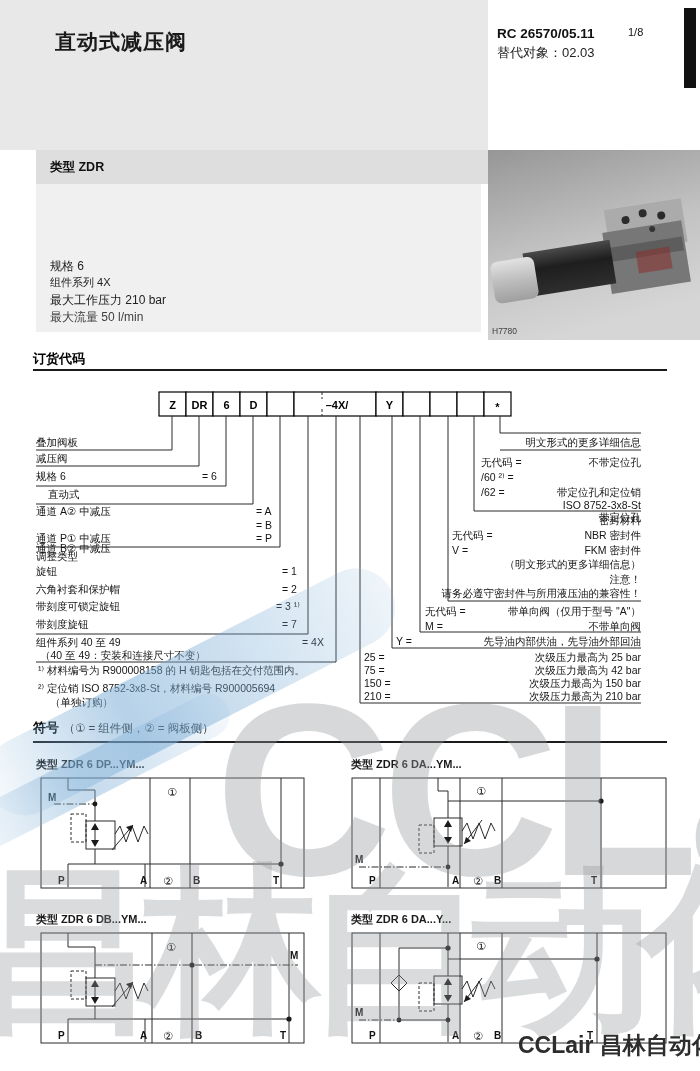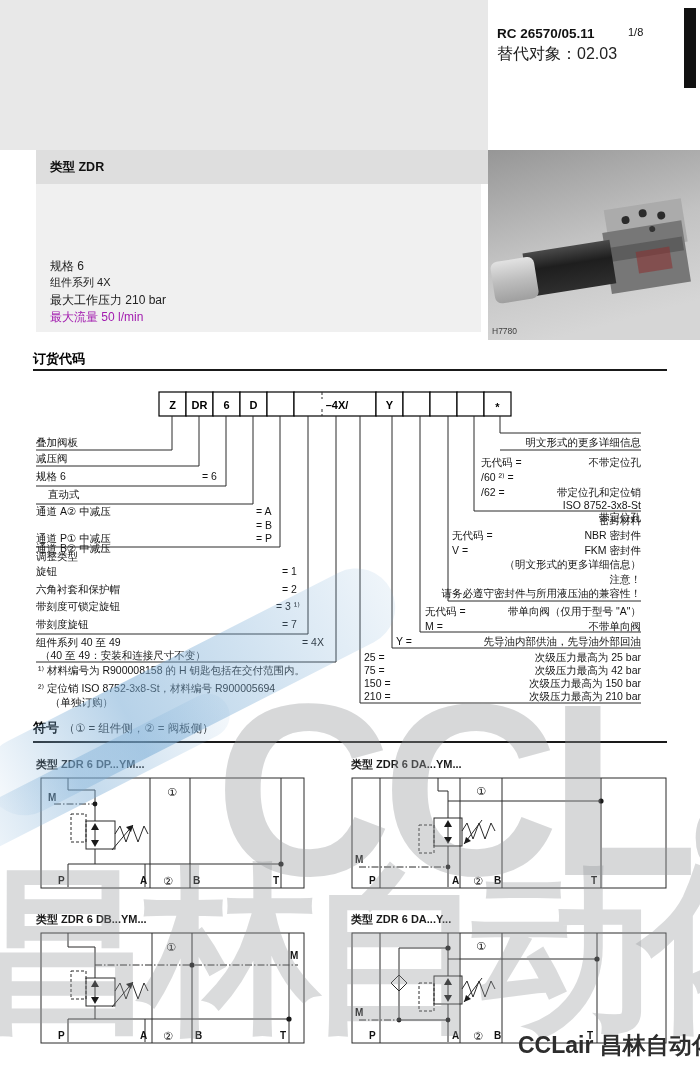--- a/index.html
+++ b/index.html
@@ -20,32 +20,33 @@
   svg .dot{fill:#1a1a1a;stroke:none;}
   svg .ar{fill:#1a1a1a;stroke:none;}
   .wm{pointer-events:none;}
 </style>
 </head>
 <body>
 
 <div id="page">
 
   <div class="abs" style="left:0;top:0;width:488px;height:150px;background:#e8e8e8;"></div>
+  <div class="abs" style="left:55px;top:28px;font-size:21px;font-weight:bold;color:#1a1a1a;letter-spacing:1px;">直动式减压阀</div>
   <div class="abs" style="left:497px;top:26px;font-size:13.5px;font-weight:bold;color:#111;">RC 26570/05.11</div>
   <div class="abs" style="left:628px;top:26px;font-size:11px;color:#111;">1/8</div>
-  <div class="abs" style="left:497px;top:44px;font-size:16px;color:#222;">替代对象：02.03</div>
+  <div class="abs" style="left:497px;top:44px;font-size:13px;color:#222;">替代对象：02.03</div>
   <div class="abs" style="left:684px;top:8px;width:12px;height:80px;background:#111;"></div>
 
   <div class="abs" style="left:36px;top:150px;width:452px;height:34px;background:#dedede;"></div>
   <div class="abs" style="left:50px;top:159px;font-size:12.5px;font-weight:bold;color:#111;">类型 ZDR</div>
   <div class="abs" style="left:36px;top:184px;width:445px;height:148px;background:#f0f0f0;"></div>
   <div class="abs" style="left:50px;top:258px;font-size:12px;color:#222;">规格 6</div>
   <div class="abs" style="left:50px;top:275px;font-size:11px;color:#222;">组件系列 4X</div>
   <div class="abs" style="left:50px;top:292px;font-size:12px;color:#222;">最大工作压力 210 bar</div>
-  <div class="abs" style="left:50px;top:309px;font-size:12px;color:#a21caf;">最大流量 50 l/min</div>
+  <div class="abs" style="left:50px;top:309px;font-size:12px;color:#404040;">最大流量 50 l/min</div>
 
   <svg style="left:488px;top:150px;" width="212" height="190" viewBox="0 0 212 190">
     <defs>
       <linearGradient id="phbg" x1="0" y1="0" x2="0.3" y2="1">
         <stop offset="0" stop-color="#969696"></stop>
           <stop offset="0.55" stop-color="#c2c2c2"></stop>
           <stop offset="1" stop-color="#d6d6d6"></stop>
       </linearGradient>
       <linearGradient id="cyl" x1="0" y1="0" x2="0" y2="1">
         <stop offset="0" stop-color="#4a4a4a"></stop>

